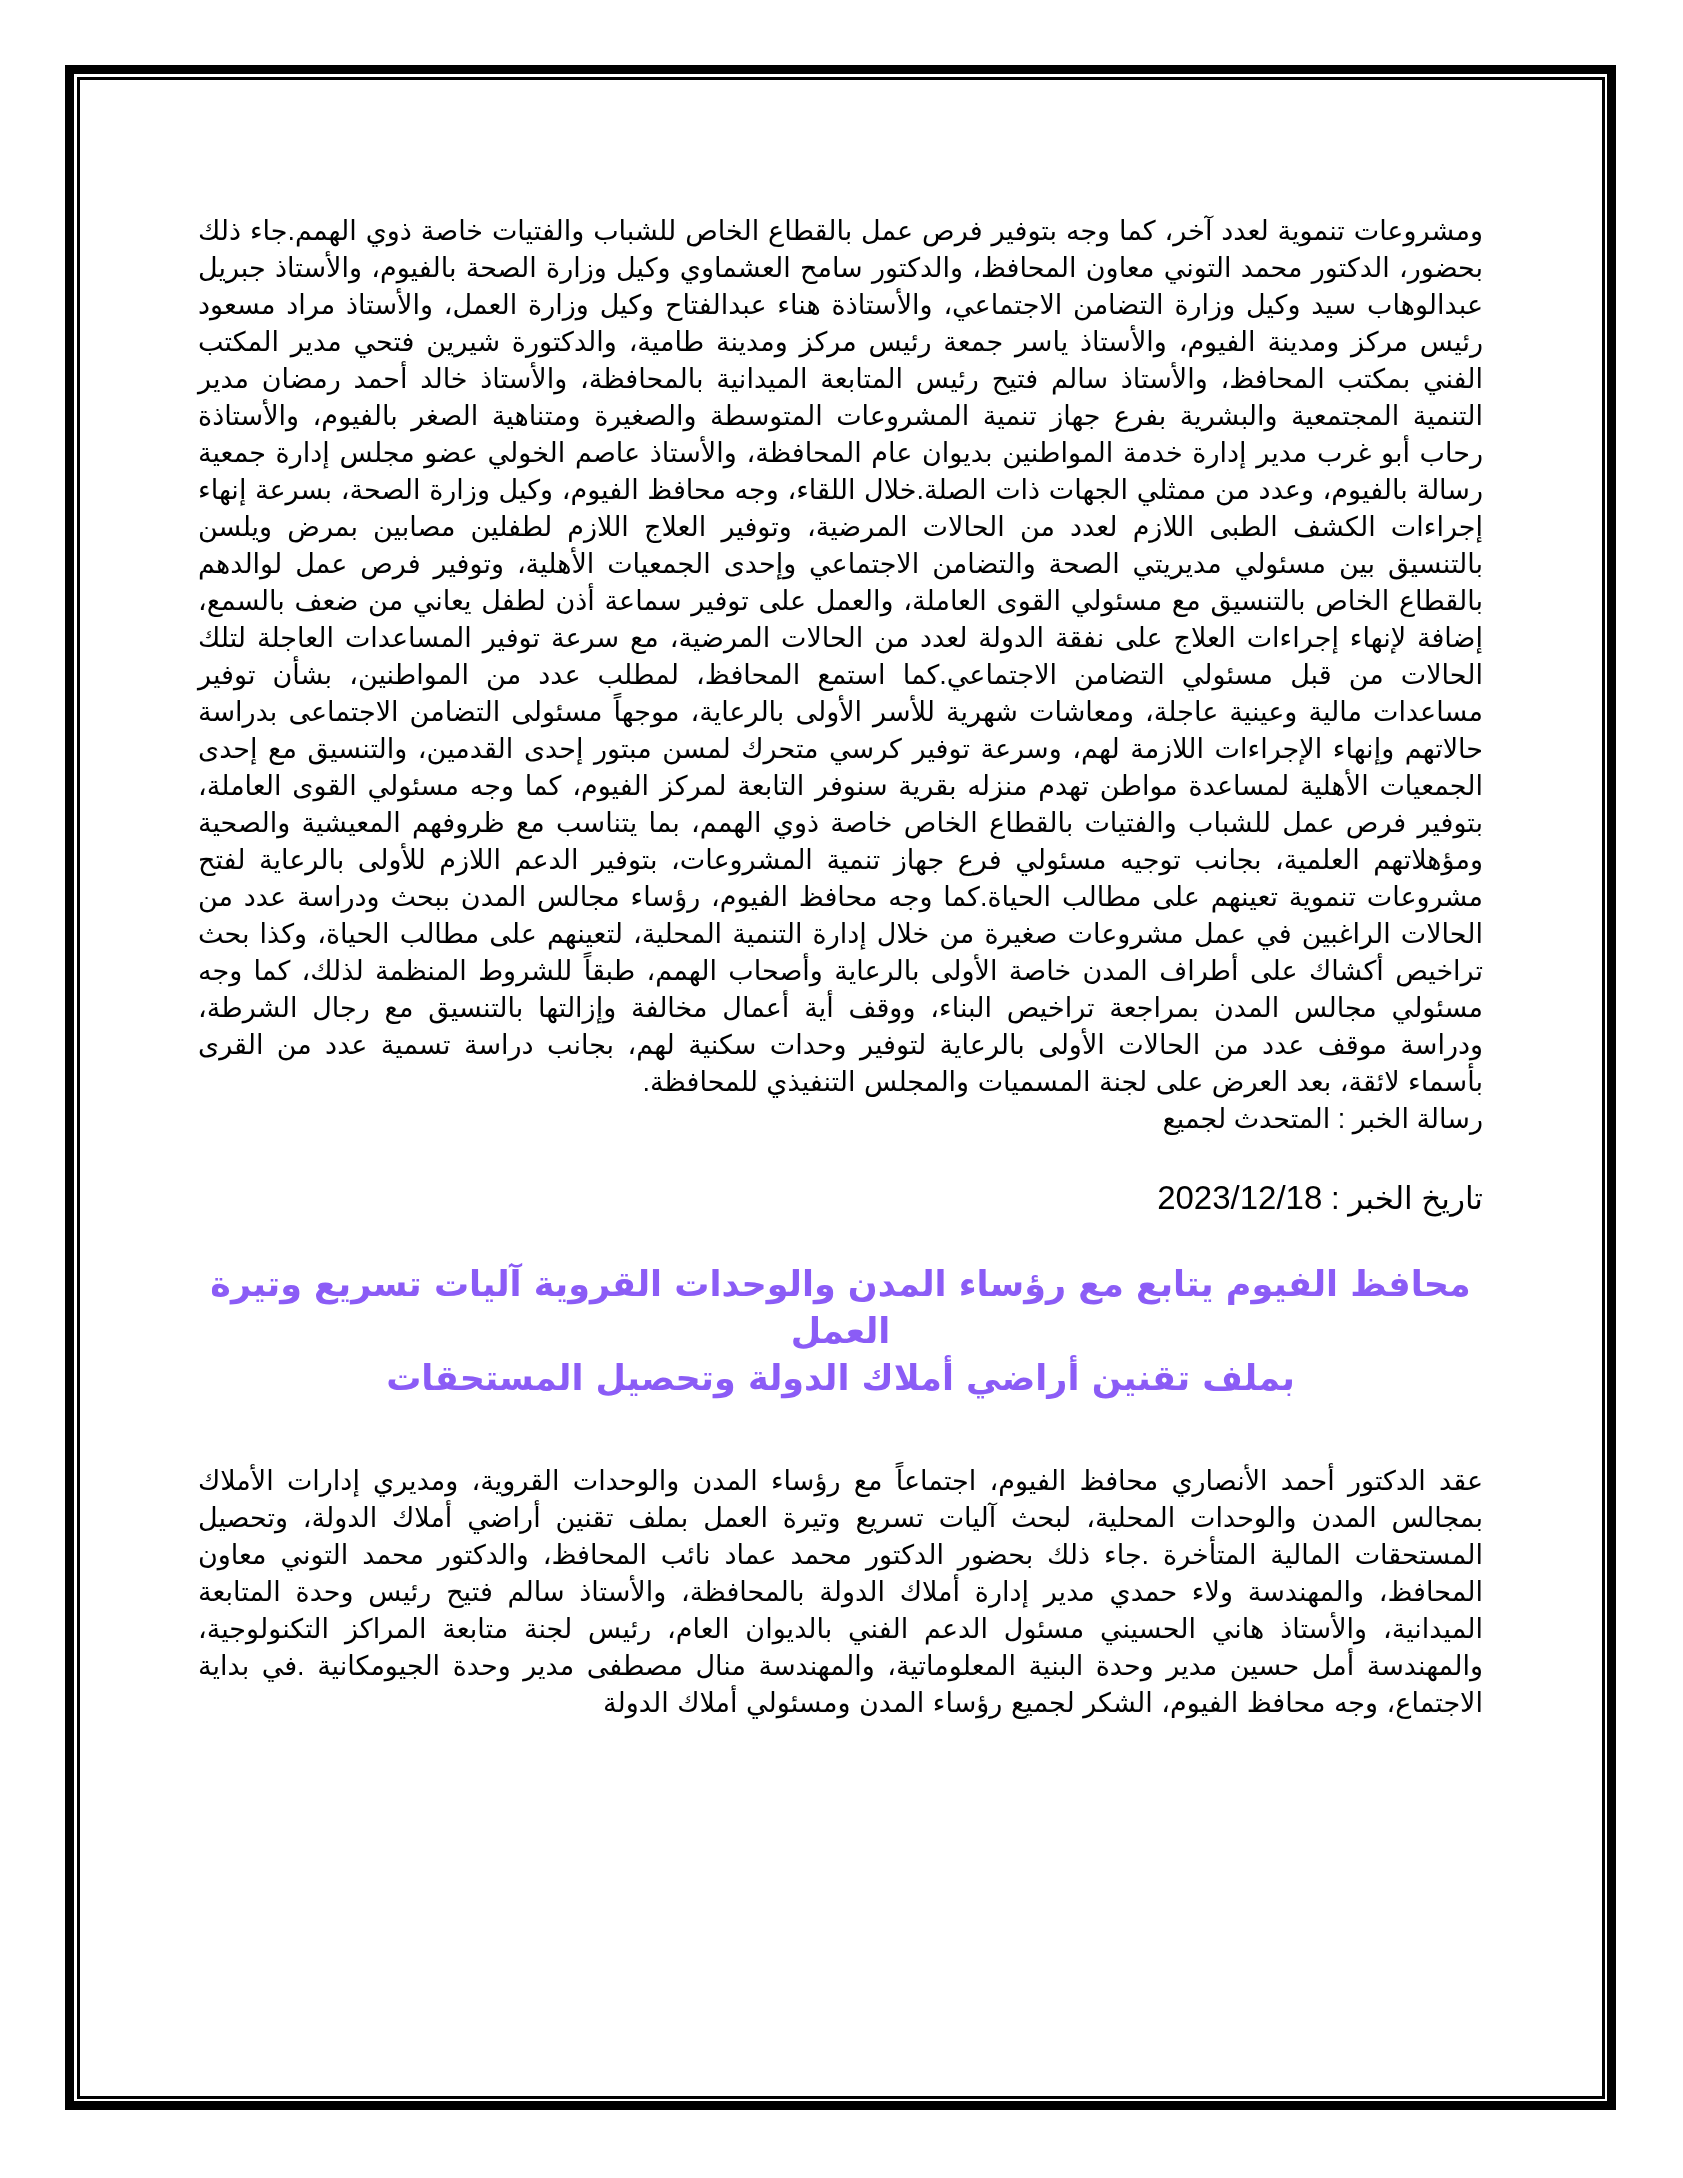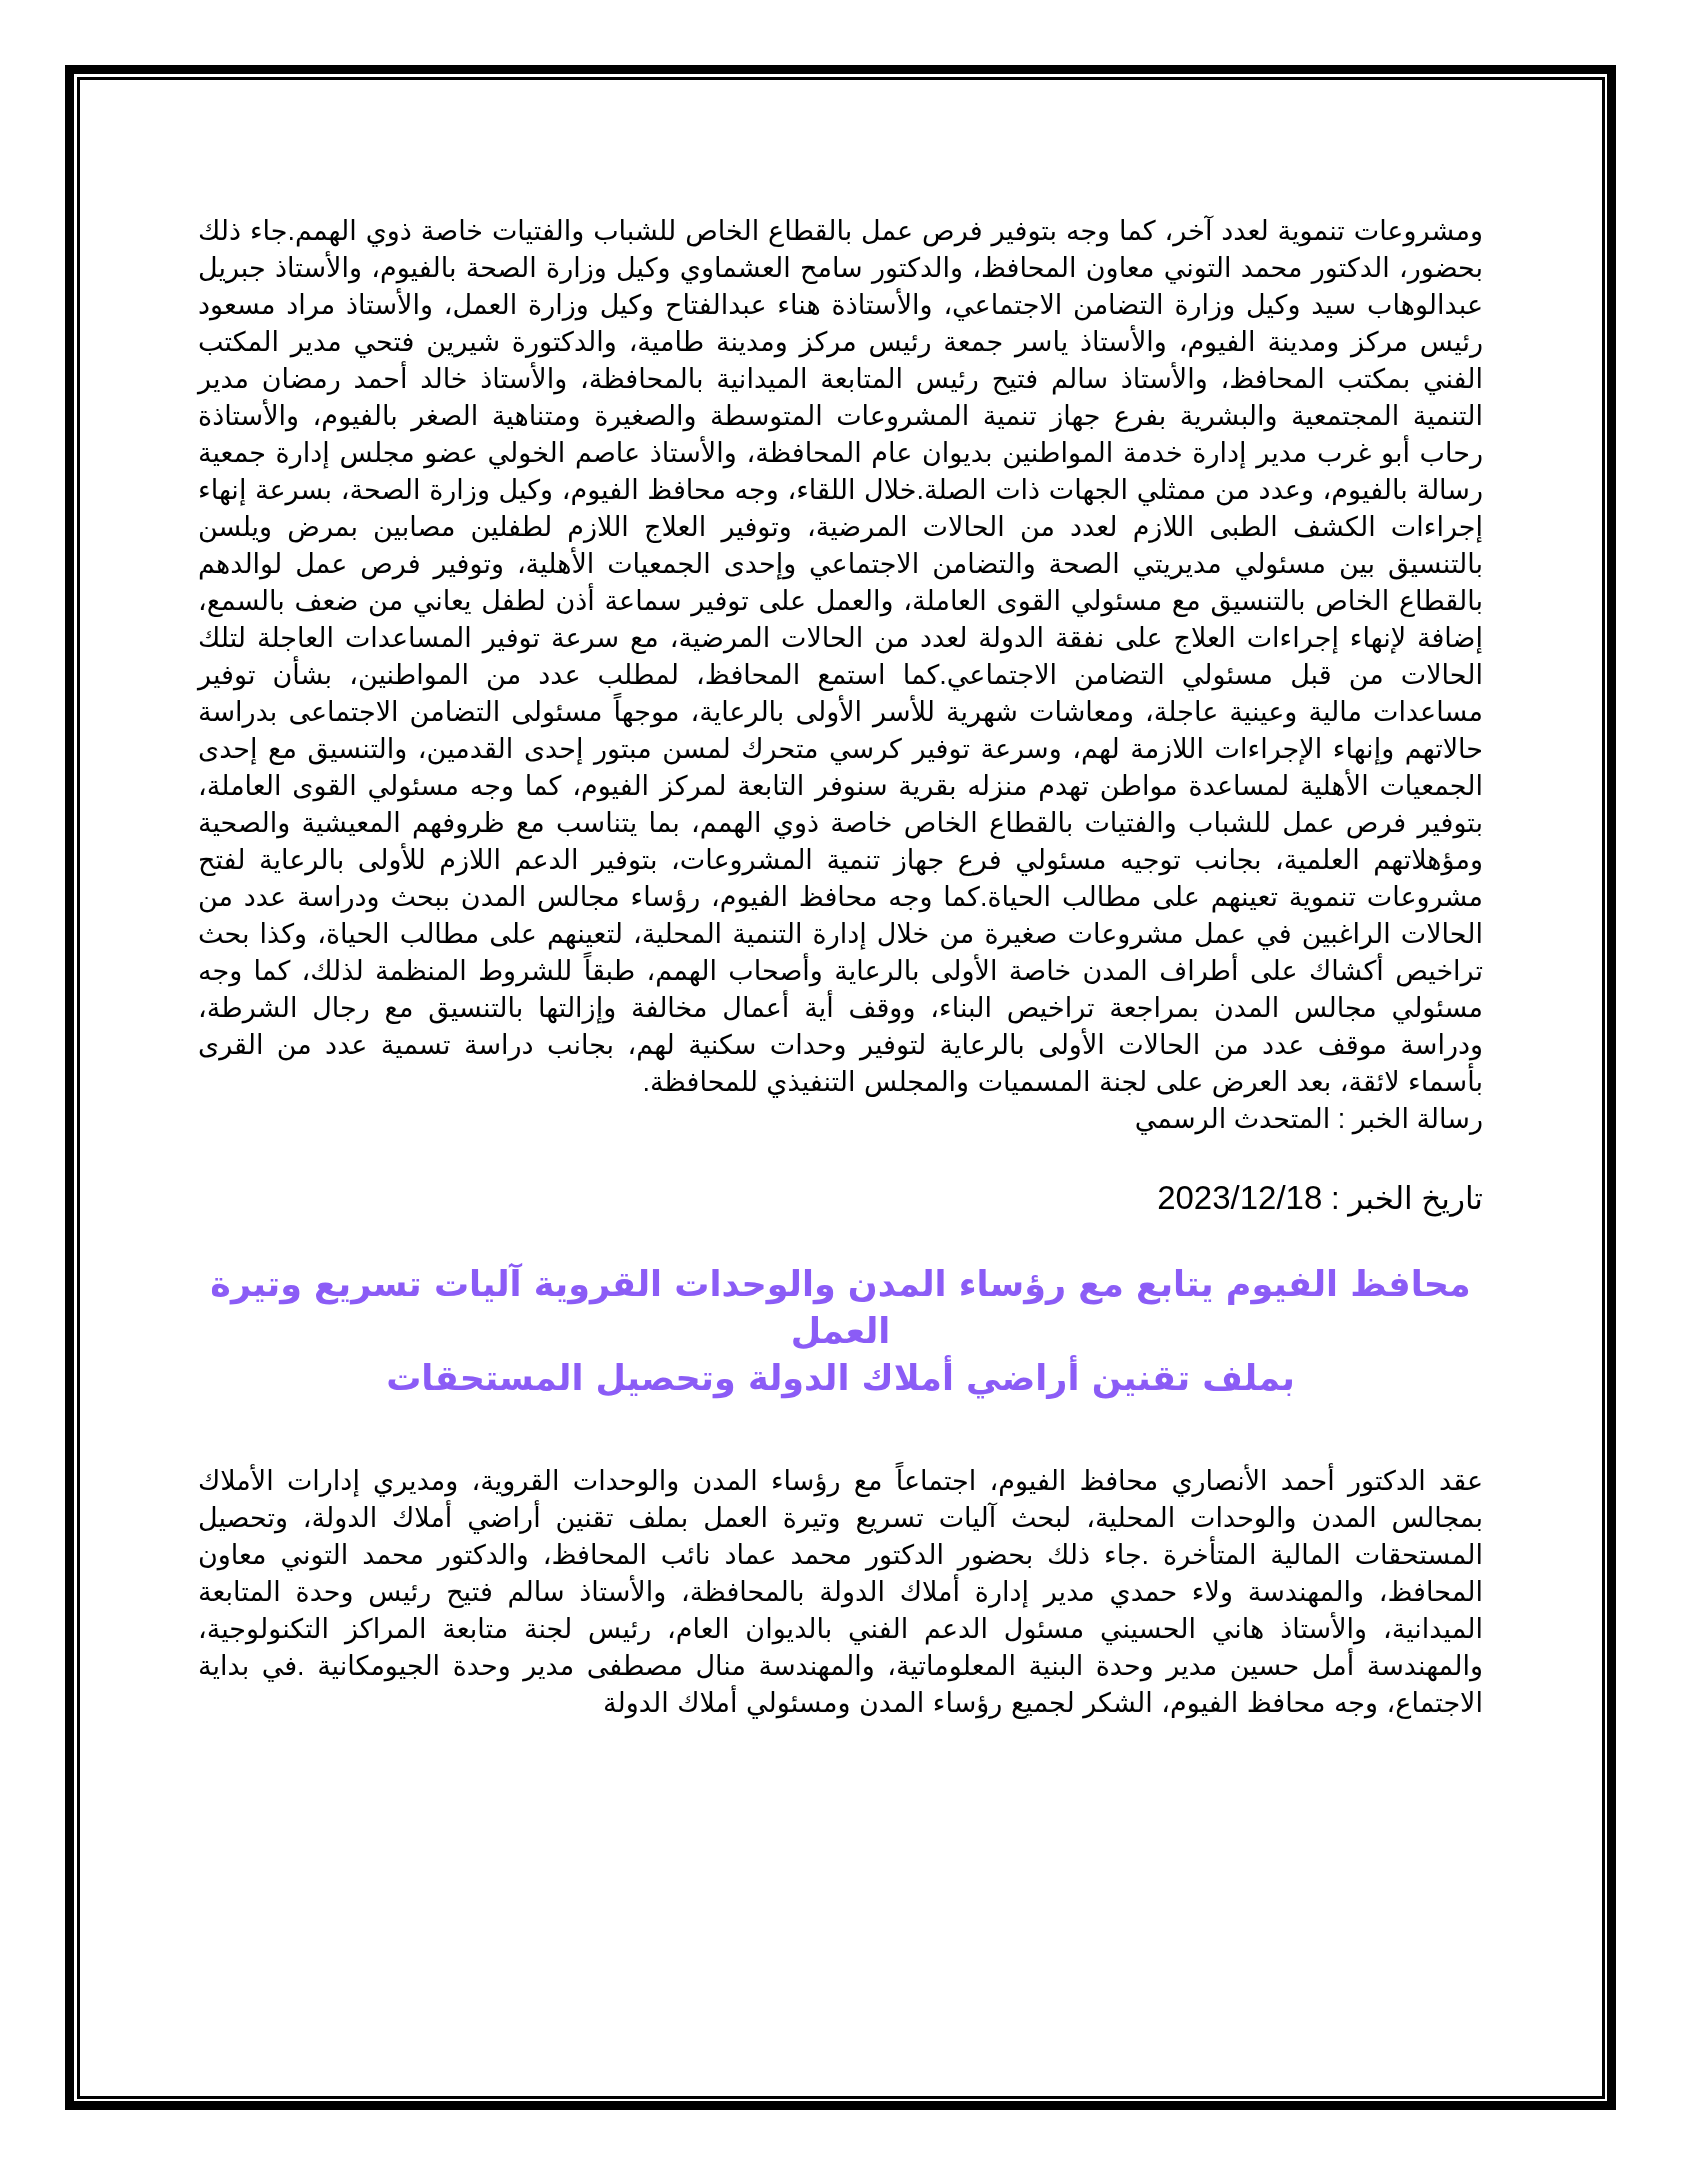--- a/index.html
+++ b/index.html
@@ -82,21 +82,21 @@
   </style>
 </head>
 <body>
 
 <div class="frame-outer"></div>
 <div class="frame-inner"></div>
 
 <main class="page-content">
   <section>
     <p class="para">ومشروعات تنموية لعدد آخر، كما وجه بتوفير فرص عمل بالقطاع الخاص للشباب والفتيات خاصة ذوي الهمم.جاء ذلك بحضور، الدكتور محمد التوني معاون المحافظ، والدكتور سامح العشماوي وكيل وزارة الصحة بالفيوم، والأستاذ جبريل عبدالوهاب سيد وكيل وزارة التضامن الاجتماعي، والأستاذة هناء عبدالفتاح وكيل وزارة العمل، والأستاذ مراد مسعود رئيس مركز ومدينة الفيوم، والأستاذ ياسر جمعة رئيس مركز ومدينة طامية، والدكتورة شيرين فتحي مدير المكتب الفني بمكتب المحافظ، والأستاذ سالم فتيح رئيس المتابعة الميدانية بالمحافظة، والأستاذ خالد أحمد رمضان مدير التنمية المجتمعية والبشرية بفرع جهاز تنمية المشروعات المتوسطة والصغيرة ومتناهية الصغر بالفيوم، والأستاذة رحاب أبو غرب مدير إدارة خدمة المواطنين بديوان عام المحافظة، والأستاذ عاصم الخولي عضو مجلس إدارة جمعية رسالة بالفيوم، وعدد من ممثلي الجهات ذات الصلة.خلال اللقاء، وجه محافظ الفيوم، وكيل وزارة الصحة، بسرعة إنهاء إجراءات الكشف الطبى اللازم لعدد من الحالات المرضية، وتوفير العلاج اللازم لطفلين مصابين بمرض ويلسن بالتنسيق بين مسئولي مديريتي الصحة والتضامن الاجتماعي وإحدى الجمعيات الأهلية، وتوفير فرص عمل لوالدهم بالقطاع الخاص بالتنسيق مع مسئولي القوى العاملة، والعمل على توفير سماعة أذن لطفل يعاني من ضعف بالسمع، إضافة لإنهاء إجراءات العلاج على نفقة الدولة لعدد من الحالات المرضية، مع سرعة توفير المساعدات العاجلة لتلك الحالات من قبل مسئولي التضامن الاجتماعي.كما استمع المحافظ، لمطلب عدد من المواطنين، بشأن توفير مساعدات مالية وعينية عاجلة، ومعاشات شهرية للأسر الأولى بالرعاية، موجهاً مسئولى التضامن الاجتماعى بدراسة حالاتهم وإنهاء الإجراءات اللازمة لهم، وسرعة توفير كرسي متحرك لمسن مبتور إحدى القدمين، والتنسيق مع إحدى الجمعيات الأهلية لمساعدة مواطن تهدم منزله بقرية سنوفر التابعة لمركز الفيوم، كما وجه مسئولي القوى العاملة، بتوفير فرص عمل للشباب والفتيات بالقطاع الخاص خاصة ذوي الهمم، بما يتناسب مع ظروفهم المعيشية والصحية ومؤهلاتهم العلمية، بجانب توجيه مسئولي فرع جهاز تنمية المشروعات، بتوفير الدعم اللازم للأولى بالرعاية لفتح مشروعات تنموية تعينهم على مطالب الحياة.كما وجه محافظ الفيوم، رؤساء مجالس المدن ببحث ودراسة عدد من الحالات الراغبين في عمل مشروعات صغيرة من خلال إدارة التنمية المحلية، لتعينهم على مطالب الحياة، وكذا بحث تراخيص أكشاك على أطراف المدن خاصة الأولى بالرعاية وأصحاب الهمم، طبقاً للشروط المنظمة لذلك، كما وجه مسئولي مجالس المدن بمراجعة تراخيص البناء، ووقف أية أعمال مخالفة وإزالتها بالتنسيق مع رجال الشرطة، ودراسة موقف عدد من الحالات الأولى بالرعاية لتوفير وحدات سكنية لهم، بجانب دراسة تسمية عدد من القرى بأسماء لائقة، بعد العرض على لجنة المسميات والمجلس التنفيذي للمحافظة.</p>
-    <p class="source-line"><span>رسالة الخبر : </span><span>المتحدث الرسمي</span></p>
+    <p class="source-line"><span>رسالة الخبر : </span><span>المتحدث لجميع</span></p>
     <p class="date-line"><span>تاريخ الخبر : </span><span class="date-value">2023/12/18</span></p>
   </section>
 
   <section>
     <h2 class="headline">
       <span>محافظ الفيوم يتابع مع رؤساء المدن والوحدات القروية آليات تسريع وتيرة العمل</span><br>
       <span>بملف تقنين أراضي أملاك الدولة وتحصيل المستحقات</span>
     </h2>
     <p class="para second">عقد الدكتور أحمد الأنصاري محافظ الفيوم، اجتماعاً مع رؤساء المدن والوحدات القروية، ومديري إدارات الأملاك بمجالس المدن والوحدات المحلية، لبحث آليات تسريع وتيرة العمل بملف تقنين أراضي أملاك الدولة، وتحصيل المستحقات المالية المتأخرة .جاء ذلك بحضور الدكتور محمد عماد نائب المحافظ، والدكتور محمد التوني معاون المحافظ، والمهندسة ولاء حمدي مدير إدارة أملاك الدولة بالمحافظة، والأستاذ سالم فتيح رئيس وحدة المتابعة الميدانية، والأستاذ هاني الحسيني مسئول الدعم الفني بالديوان العام، رئيس لجنة متابعة المراكز التكنولوجية، والمهندسة أمل حسين مدير وحدة البنية المعلوماتية، والمهندسة منال مصطفى مدير وحدة الجيومكانية .في بداية الاجتماع، وجه محافظ الفيوم، الشكر لجميع رؤساء المدن ومسئولي أملاك الدولة</p>
   </section>

